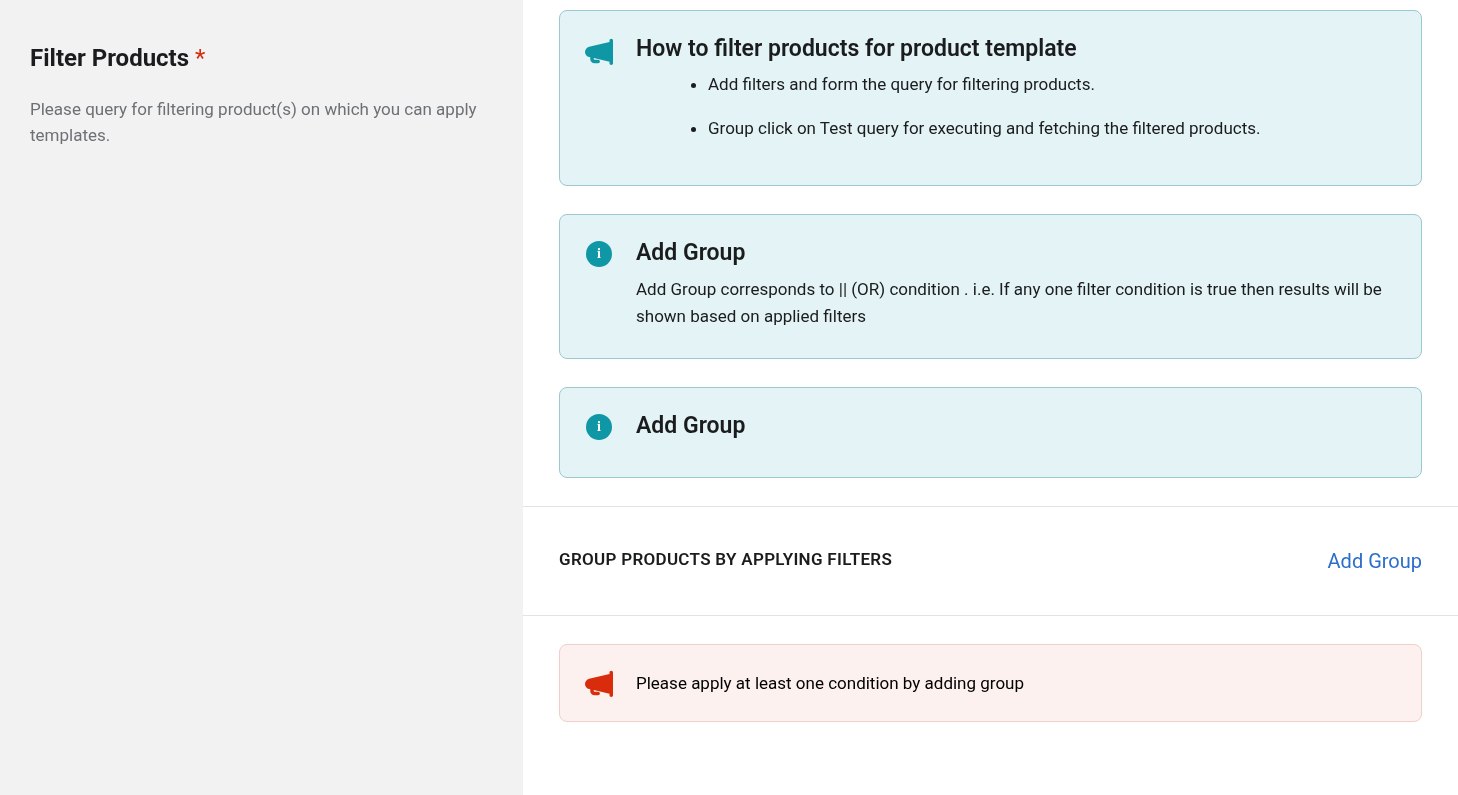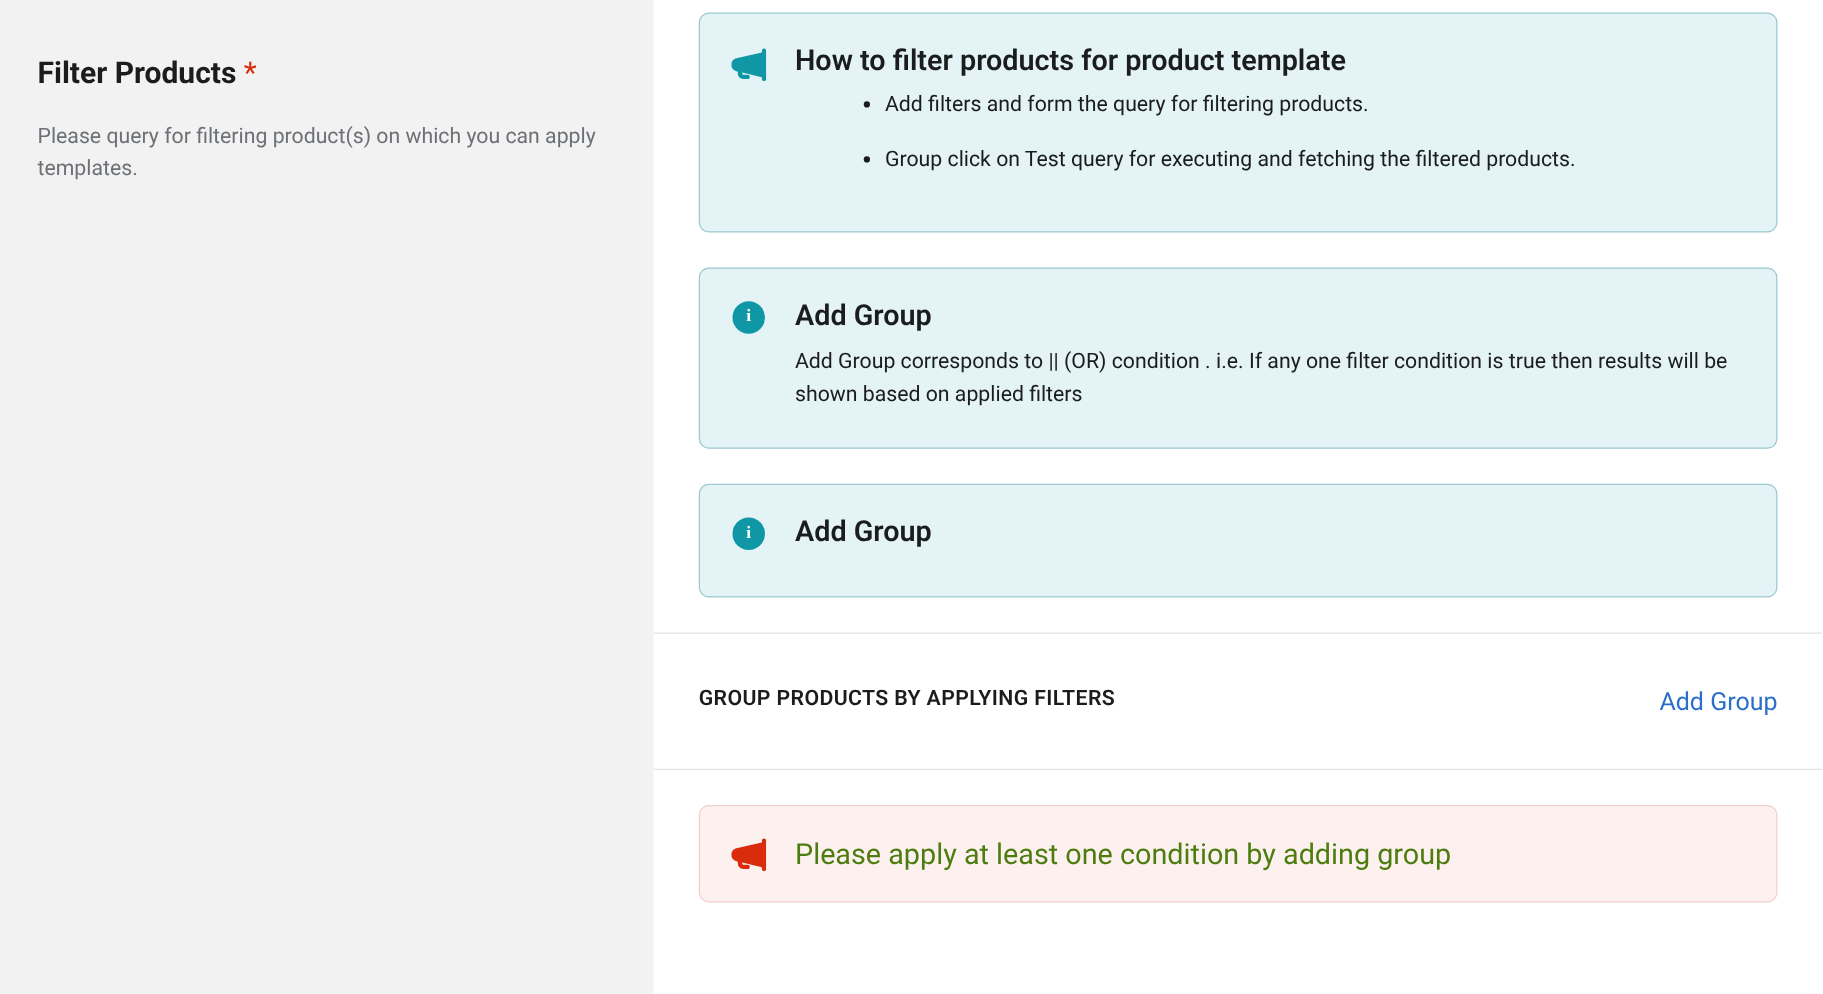--- a/index.html
+++ b/index.html
@@ -120,22 +120,22 @@
     gap: 22px;
     align-items: center;
   }
   .warning-card .icon-wrap {
     width: 30px;
     flex-shrink: 0;
     display: flex;
     justify-content: center;
   }
   .warning-card p {
-    font-size: 23px;
-    color: #4d7c0f;
+    font-size: 17px;
+    color: #000000;
   }
   
   .bullhorn-icon { width: 28px; height: 28px; fill: #0f97a5; }
   .bullhorn-icon.red { fill: #d82c0d; }
   .info-circle {
     width: 26px; height: 26px; border-radius: 50%;
     background: #0f97a5; color: #fff;
     display: flex; align-items: center; justify-content: center;
     font-weight: 700; font-size: 14px; font-family: Georgia, serif;
   }

